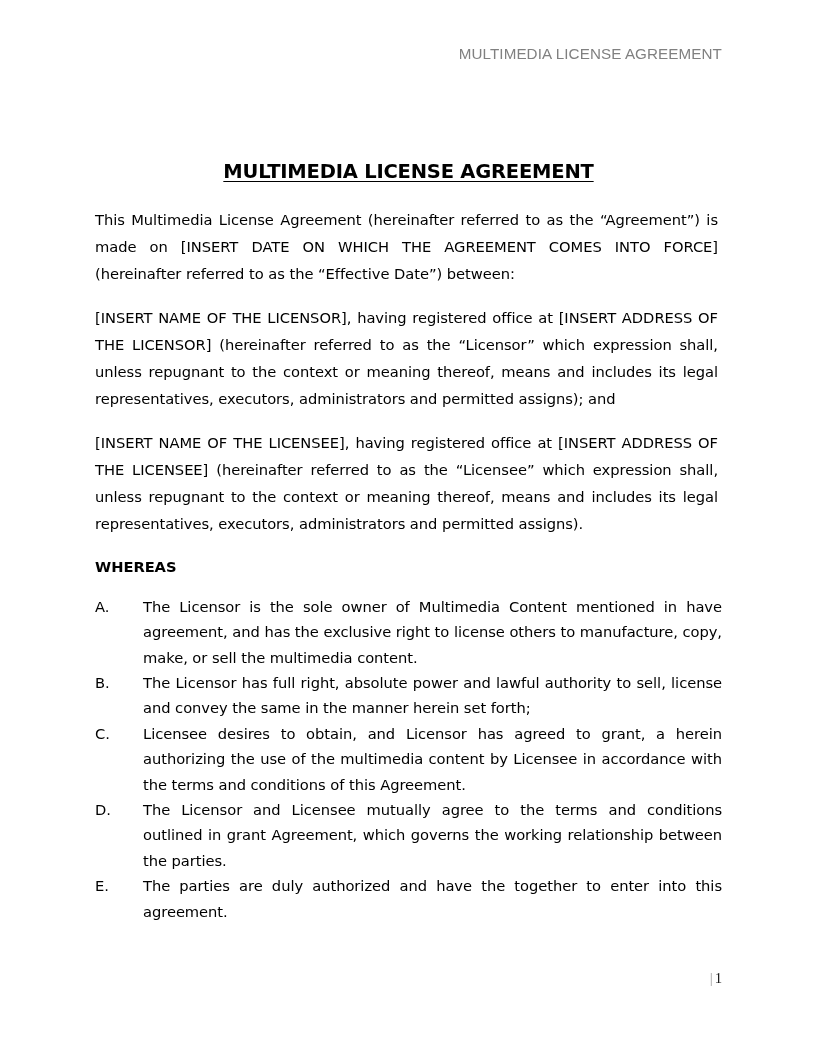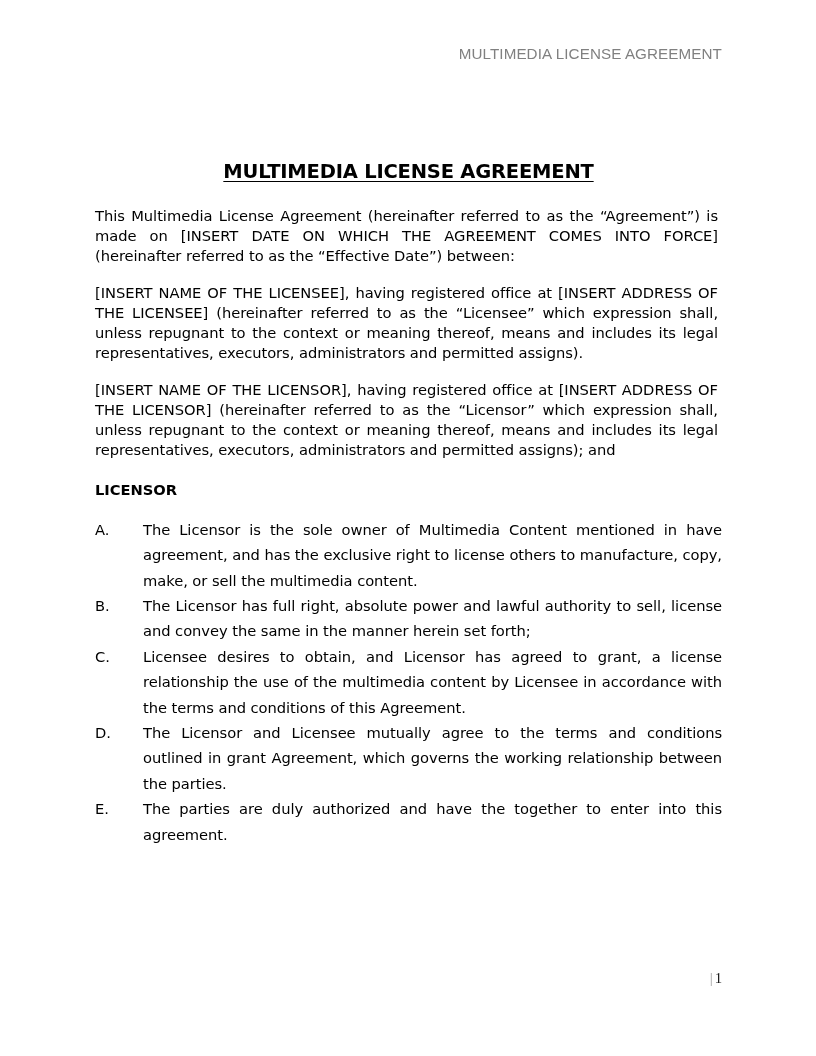--- a/index.html
+++ b/index.html
@@ -54,21 +54,21 @@
     text-decoration: underline;
     text-underline-offset: 3px;
     letter-spacing: -0.2px;
     margin: 0 0 22px 0;
     line-height: 1.25;
   }
 
   p.para {
     margin: 0 4px 17px 0;
     font-size: 14.7px;
-    line-height: 20px;
+    line-height: 27px;
     text-align: justify;
     text-justify: inter-word;
     letter-spacing: -0.05px;
   }
 
   p.para.tight {
     margin-bottom: 16px;
   }
 
   .whereas {
@@ -134,39 +134,39 @@
 <div class="page">
 
   <div class="doc-header">MULTIMEDIA LICENSE AGREEMENT</div>
 
   <div class="body-col">
 
     <h1 class="doc-title">MULTIMEDIA LICENSE AGREEMENT</h1>
 
     <p class="para">This Multimedia License Agreement (hereinafter referred to as the “Agreement”) is made on [INSERT DATE ON WHICH THE AGREEMENT COMES INTO FORCE](hereinafter referred to as the “Effective Date”) between:</p>
 
+    <p class="para">[INSERT NAME OF THE LICENSOR], having registered office at [INSERT ADDRESS OF THE LICENSOR] (hereinafter referred to as the “Licensor” which expression shall, unless repugnant to the context or meaning thereof, means and includes its legal representatives, executors, administrators and permitted assigns); and</p>
+
     <p class="para">[INSERT NAME OF THE LICENSEE], having registered office at [INSERT ADDRESS OF THE LICENSEE] (hereinafter referred to as the “Licensee” which expression shall, unless repugnant to the context or meaning thereof, means and includes its legal representatives, executors, administrators and permitted assigns).</p>
 
-    <p class="para">[INSERT NAME OF THE LICENSOR], having registered office at [INSERT ADDRESS OF THE LICENSOR] (hereinafter referred to as the “Licensor” which expression shall, unless repugnant to the context or meaning thereof, means and includes its legal representatives, executors, administrators and permitted assigns); and</p>
 
-
-    <div class="whereas">LICENSOR</div>
+    <div class="whereas">WHEREAS</div>
 
     <ol class="lettered">
       <li>
         <span class="marker">A.</span>
         <span class="item-text">The Licensor is the sole owner of Multimedia Content mentioned in have agreement, and has the exclusive right to license others to manufacture, copy, make, or sell the multimedia content.</span>
       </li>
       <li>
         <span class="marker">B.</span>
         <span class="item-text">The Licensor has full right, absolute power and lawful authority to sell, license and convey the same in the manner herein set forth;</span>
       </li>
       <li>
         <span class="marker">C.</span>
-        <span class="item-text">Licensee desires to obtain, and Licensor has agreed to grant, a license relationship the use of the multimedia content by Licensee in accordance with the terms and conditions of this Agreement.</span>
+        <span class="item-text">Licensee desires to obtain, and Licensor has agreed to grant, a herein authorizing the use of the multimedia content by Licensee in accordance with the terms and conditions of this Agreement.</span>
       </li>
       <li>
         <span class="marker">D.</span>
         <span class="item-text">The Licensor and Licensee mutually agree to the terms and conditions outlined in grant Agreement, which governs the working relationship between the parties.</span>
       </li>
       <li>
         <span class="marker">E.</span>
         <span class="item-text">The parties are duly authorized and have the together to enter into this agreement.</span>
       </li>
     </ol>

